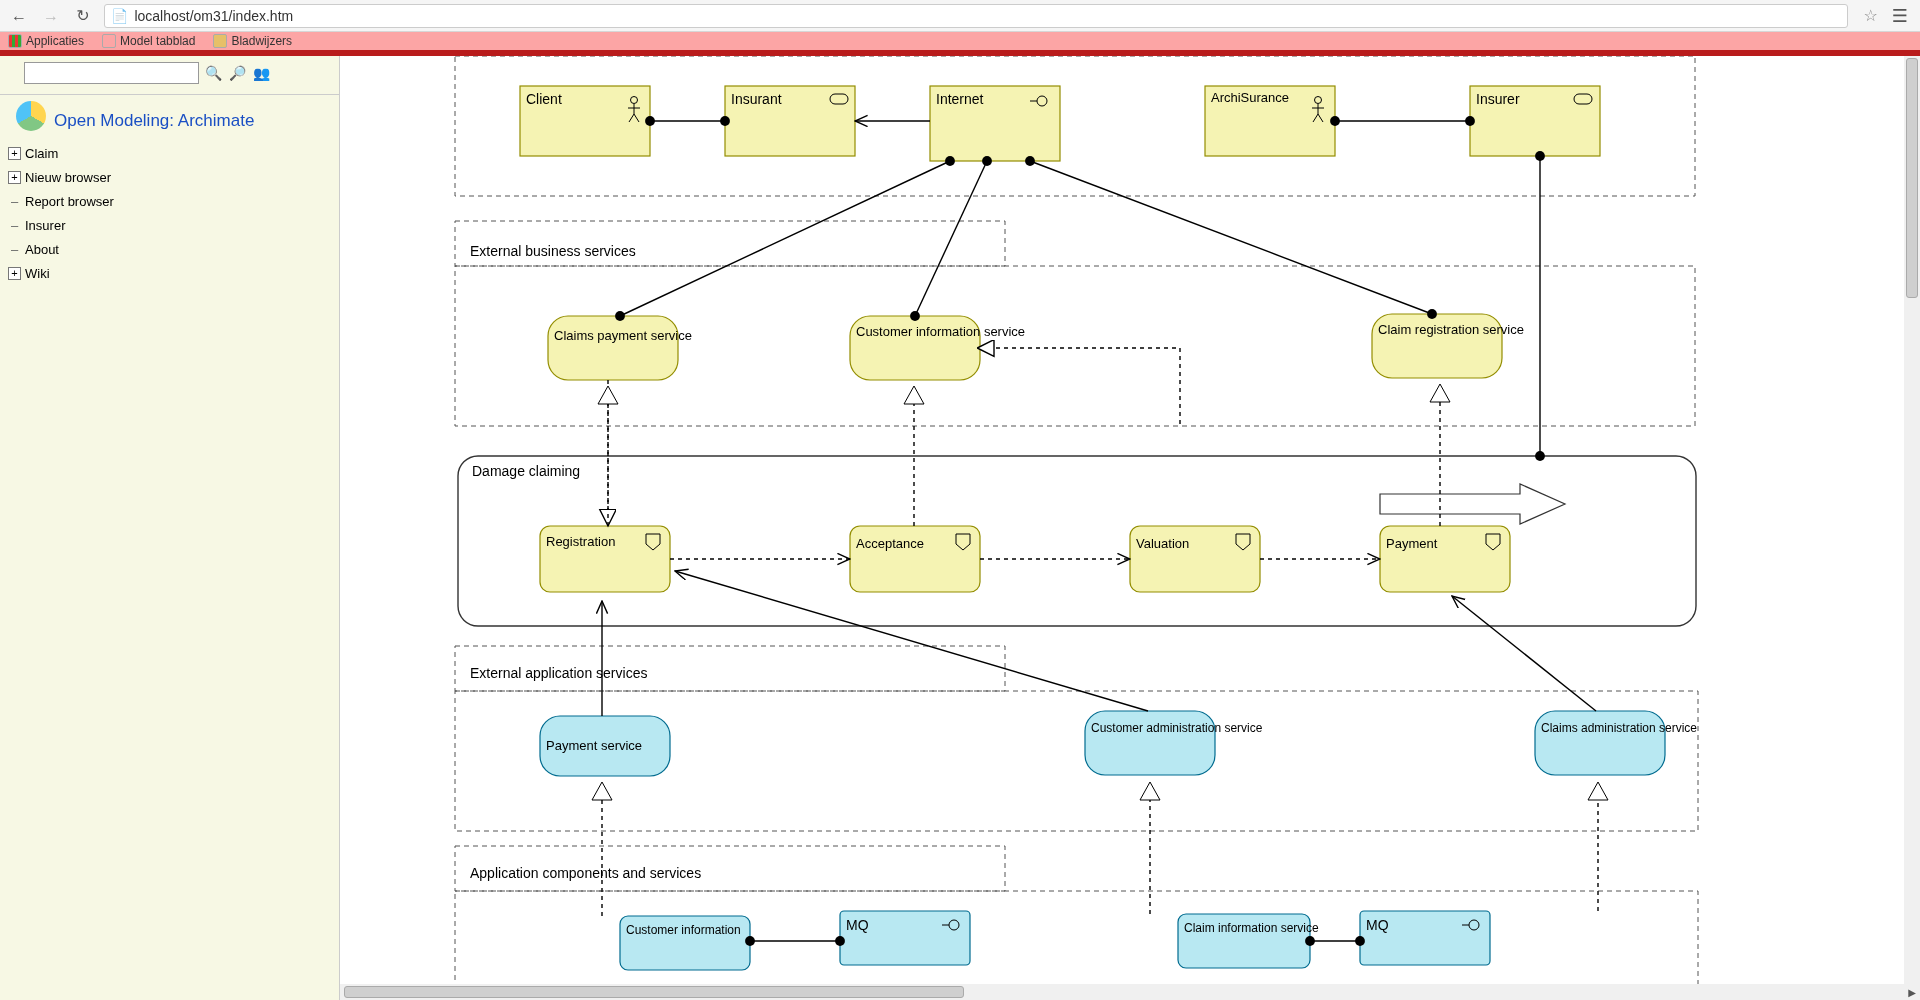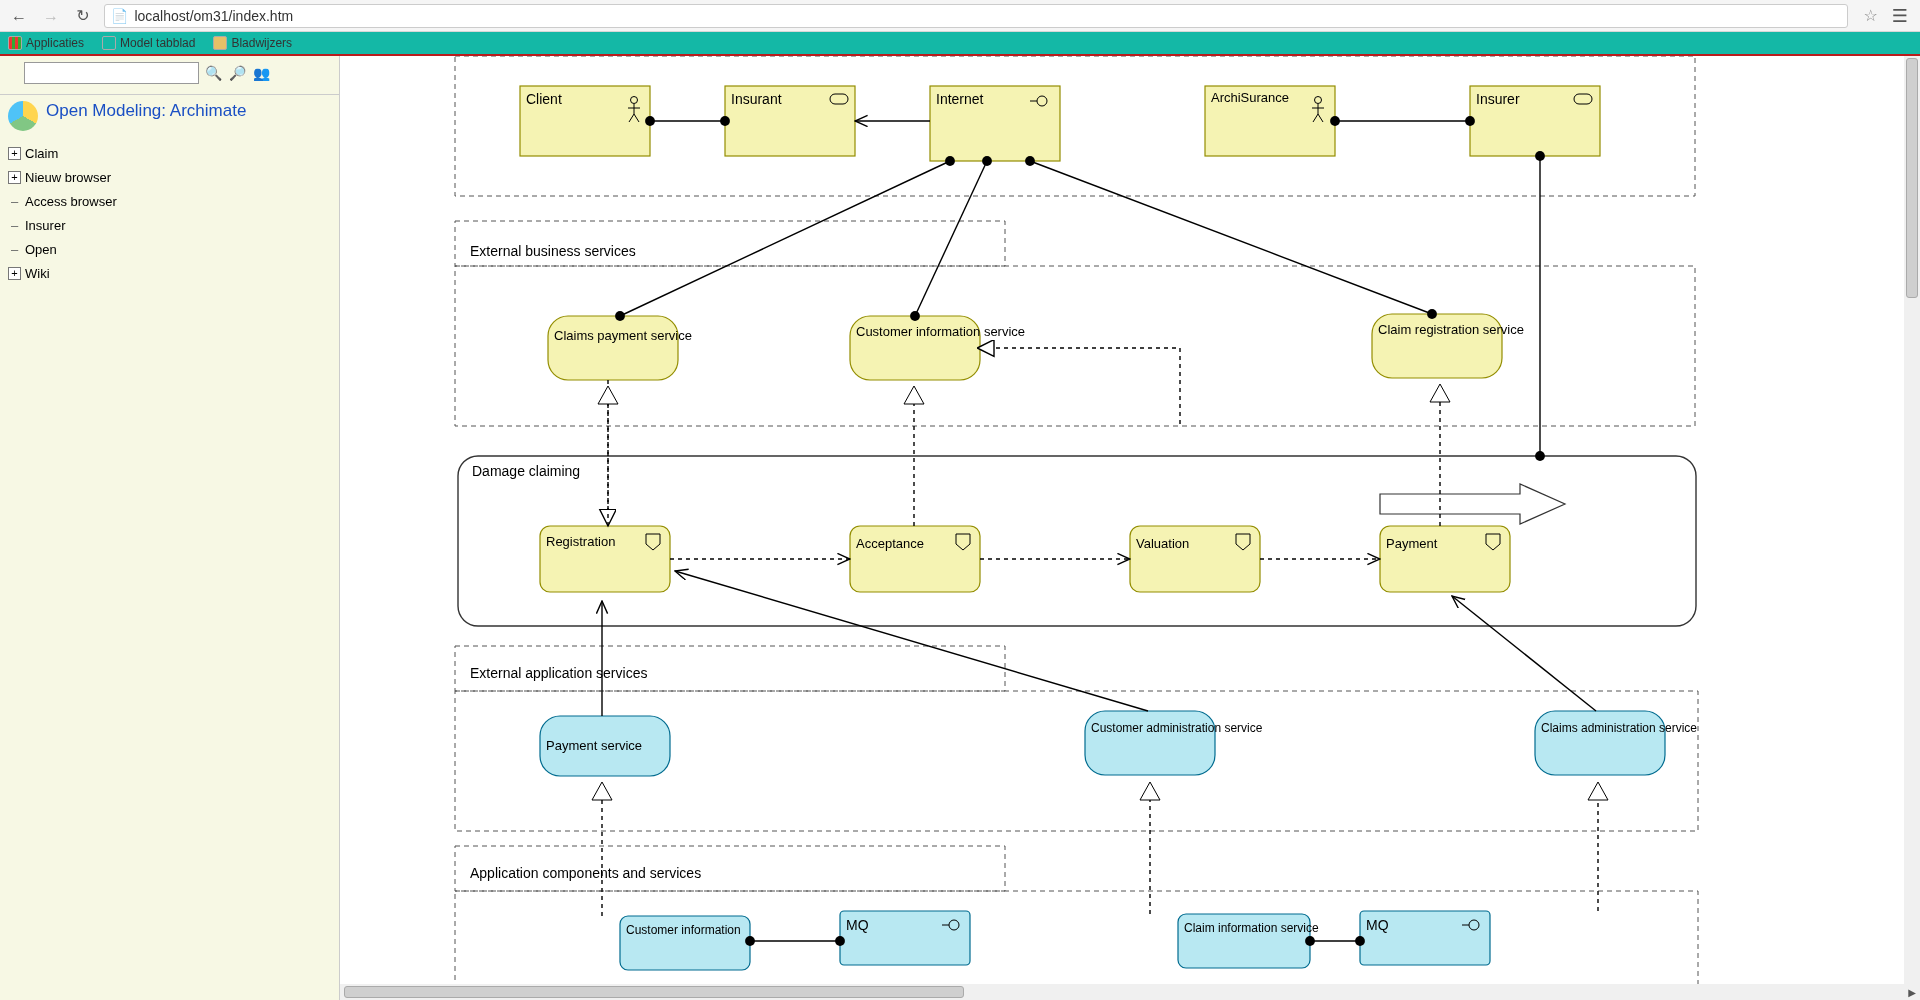--- a/index.html
+++ b/index.html
@@ -3,30 +3,30 @@
 <meta charset="utf-8">
 <style>
   * { box-sizing: border-box; margin: 0; padding: 0; font-family: Arial, Helvetica, sans-serif; }
   html, body { width: 1920px; height: 1000px; overflow: hidden; background:#fff; }
   
   .chrome-bar      { height:32px; background:#f5f5f5; display:flex; align-items:center; gap:10px; padding:0 8px; border-bottom:1px solid #d7d7d7; }
   .chrome-btn      { width:22px; height:22px; display:flex; align-items:center; justify-content:center; font-size:16px; color:#555; cursor:pointer; }
   .omnibox         { flex:1; height:24px; border:1px solid #ccc; border-radius:3px; background:#fff; display:flex; align-items:center; padding:0 6px; font-size:14px; color:#333; }
   .star            { color:#888; font-size:16px; margin-left:6px; }
   .menu-btn        { font-size:18px; color:#555; padding:0 4px; }
-  .bookmark-bar    { height:24px; background:#14b8a6; display:flex; align-items:center; gap:18px; padding:0 8px; font-size:12px; color:#333; border-bottom:2px solid #b91c1c; }
+  .bookmark-bar    { height:24px; background:#fca5a5; display:flex; align-items:center; gap:18px; padding:0 8px; font-size:12px; color:#333; border-bottom:6px solid #b91c1c; }
   .bm-item         { display:flex; align-items:center; gap:4px; cursor:pointer; }
   .bm-icon         { width:14px; height:14px; border:1px solid #aaa; border-radius:2px; display:inline-block; }
   
   .frame           { display:flex; height:calc(1000px - 56px); }
   .sidebar         { width:340px; background:#f7f8e4; border-right:1px solid #ccc; display:flex; flex-direction:column; }
   .search-row      { display:flex; align-items:center; gap:6px; padding:6px 8px 10px 24px; border-bottom:1px solid #ccc; }
   .search-input    { flex:0 0 175px; height:22px; border:1px solid #999; font-size:12px; padding:0 4px; }
   .tool-ico        { width:18px; height:18px; display:flex; align-items:center; justify-content:center; font-size:14px; cursor:pointer; }
-  .tree-title      { display:flex; align-items:flex-start; gap:8px; padding:6px 10px 6px 8px; color:#1a4fc4; font-size:17px; }
+  .tree-title      { display:flex; align-items:flex-end; gap:8px; padding:6px 10px 6px 16px; color:#1a4fc4; font-size:17px; }
   .logo-circle     { width:30px; height:30px; border-radius:50%; background:conic-gradient(#ffd54f 0 120deg,#81c784 120deg 240deg,#4fc3f7 240deg 360deg); }
   .tree            { list-style:none; padding:4px 0 0 4px; font-size:13px; }
   .tree li         { display:flex; align-items:center; gap:4px; height:24px; padding-left:4px; cursor:pointer; }
   .plus            { width:13px; height:13px; border:1px solid #777; display:flex; align-items:center; justify-content:center; font-size:11px; line-height:1; background:#fff; }
   .dash            { color:#666; width:13px; text-align:center; }
   
   .canvas-wrap     { flex:1; overflow:auto; position:relative; }
   .scroll-h        { position:absolute; bottom:0; left:0; right:0; height:16px; background:#f0f0f0; display:flex; align-items:center; }
   .scroll-h .thumb { position:absolute; left:4px; width:620px; height:12px; background:#cfcfcf; border:1px solid #aaa; border-radius:3px; }
   .scroll-h .arr   { position:absolute; width:16px; height:16px; display:flex; align-items:center; justify-content:center; font-size:10px; color:#555; }
@@ -89,29 +89,29 @@
       <li>
           <span class="plus">+</span>
           <span>Claim</span>
         </li>
       <li>
           <span class="plus">+</span>
           <span>Nieuw browser</span>
         </li>
       <li>
           <span class="dash">–</span>
-          <span>Access browser</span>
+          <span>Report browser</span>
         </li>
       <li>
           <span class="dash">–</span>
           <span>Insurer</span>
         </li>
       <li>
           <span class="dash">–</span>
-          <span>Open</span>
+          <span>About</span>
         </li>
       <li>
           <span class="plus">+</span>
           <span>Wiki</span>
         </li>
     </ul>
   </div>
 
   <div class="canvas-wrap">
     <svg class="diagram" width="1560" height="930">

